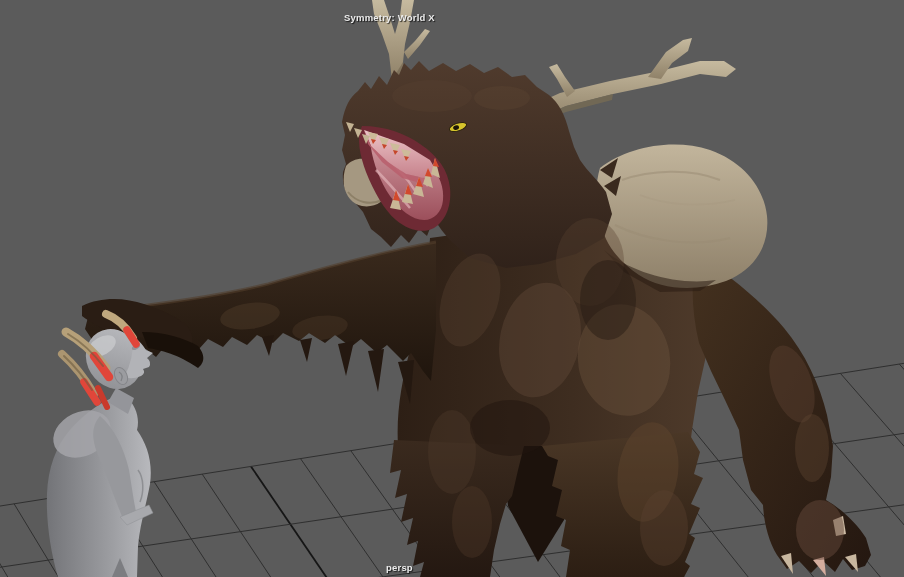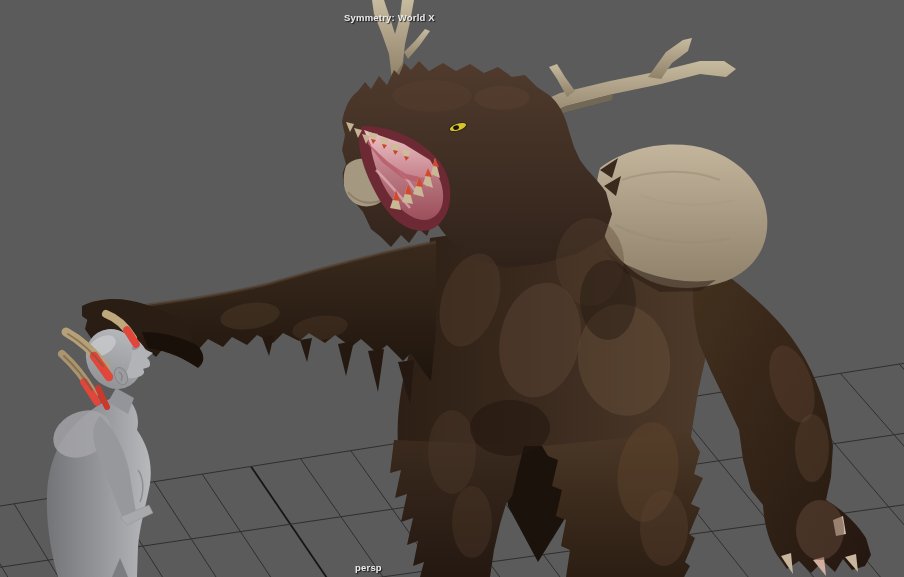--- a/index.html
+++ b/index.html
@@ -9,21 +9,21 @@
     font-family:"Liberation Sans","DejaVu Sans",sans-serif;
   }
   .viewport svg{position:absolute;left:0;top:0;}
   .hud{
     position:absolute;color:var(--hud-text,#ececec);
     font-size:9.5px;font-weight:bold;letter-spacing:.2px;
     text-shadow:1px 1px 1px rgba(0,0,0,.75);
     user-select:none;white-space:nowrap;
   }
   .hud-top{left:344px;top:12px;}
-  .hud-bottom{left:355px;top:562px;}
+  .hud-bottom{left:386px;top:562px;}
 </style>
 </head>
 <body>
 
 <div class="viewport">
 
   <svg width="904" height="577" viewBox="0 0 904 577">
     <defs>
       <linearGradient id="furHead" x1="0" y1="0" x2="0" y2="1">
         <stop offset="0" stop-color="#503b2d"></stop>

